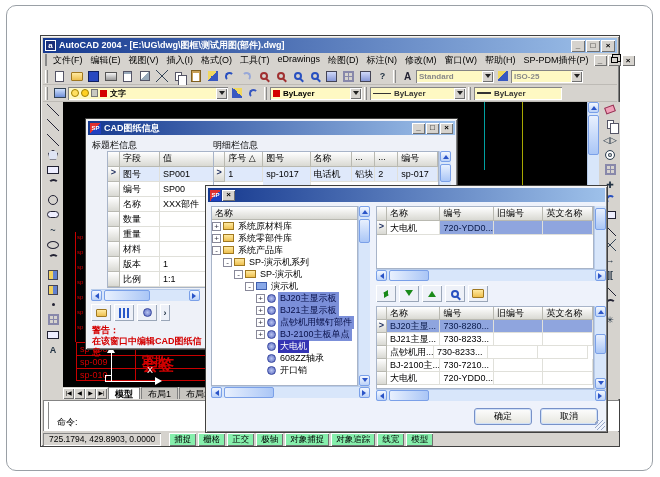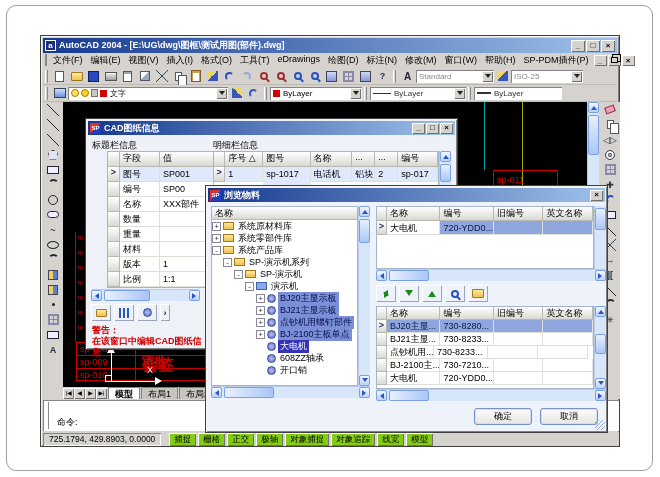--- a/index.html
+++ b/index.html
@@ -18,21 +18,21 @@
         font-size:8px;line-height:11px;text-align:center;color:#000;font-weight:bold;}
   .menubar{position:absolute;left:2px;top:17px;right:2px;height:14px;display:flex;align-items:center;font-size:9px;background:#d6d3ce;}
   .menu-item{padding:0 4px;white-space:nowrap;}
   .mdi{margin-left:auto;display:flex;}
   .mdi .wbtn{width:13px;height:11px;}
   .toolbar{position:absolute;left:2px;right:2px;height:17px;background:#d6d3ce;display:flex;align-items:center;border-bottom:1px solid #bdbab5;}
   .grip{width:3px;height:13px;margin:0 3px 0 2px;border-left:1px solid #fff;border-right:1px solid #8a8a8a;}
   .tbi{width:17px;height:15px;display:flex;align-items:center;justify-content:center;flex:0 0 auto;}
   .vtb{position:absolute;width:20px;background:#d6d3ce;display:flex;flex-direction:column;align-items:center;}
   .vti{width:17px;height:15px;display:flex;align-items:center;justify-content:center;flex:0 0 auto;}
-  .combo{height:13px;background:#ffffff;box-shadow:inset 1px 1px 0 #848484, inset -1px -1px 0 #fff;display:flex;align-items:center;font-size:8px;padding-left:3px;color:#444;}
+  .combo{height:13px;background:#fef9c3;box-shadow:inset 1px 1px 0 #848484, inset -1px -1px 0 #fff;display:flex;align-items:center;font-size:8px;padding-left:3px;color:#444;font-weight:bold;}
   .combo .cv{flex:1;white-space:nowrap;overflow:hidden;}
   .cbtn{width:11px;height:11px;margin:0 1px;background:#d6d3ce;box-shadow:inset 1px 1px 0 #fff, inset -1px -1px 0 #707070;display:flex;align-items:center;justify-content:center;}
   .tri-d{width:0;height:0;border:3px solid transparent;border-top:4px solid #222;margin-top:3px;}
   
   .g-page{width:9px;height:11px;background:#fff;border:1px solid #556;}
   .g-folder{width:12px;height:9px;background:linear-gradient(#ffe9a0,#eec050);border:1px solid #a07820;border-radius:1px;}
   .g-save{width:11px;height:11px;background:#2848c0;border:1px solid #102060;}
   .g-print{width:12px;height:9px;background:linear-gradient(#f4f4f4,#9a9a9a);border:1px solid #555;}
   .g-pageview{width:9px;height:11px;background:#fff;border:1px solid #556;box-shadow:inset 0 2px 0 #9ab;}
   .g-publish{width:10px;height:10px;background:linear-gradient(135deg,#fff 50%,#9ab 50%);border:1px solid #556;}
@@ -90,21 +90,21 @@
   .tabs{position:absolute;display:flex;align-items:flex-end;font-size:9px;}
   .navbtn{width:11px;height:11px;background:#d6d3ce;box-shadow:inset 1px 1px 0 #fff,inset -1px -1px 0 #707070;font-size:6px;line-height:11px;text-align:center;}
   .tab{padding:0 6px;height:12px;line-height:12px;background:#c8c5c0;border:1px solid #808080;border-bottom:none;margin-left:1px;}
   .tab.active{background:#fff;font-weight:bold;}
   
   .cmd{position:absolute;background:#fff;box-shadow:inset 1px 1px 0 #848484,inset -1px -1px 0 #fff;font-size:9px;color:#000;}
   .cmd .cline{position:absolute;left:14px;bottom:2px;}
   .cmdgrip{position:absolute;left:3px;top:2px;bottom:2px;width:3px;border-left:1px solid #fff;border-right:1px solid #8a8a8a;}
   .status{position:absolute;display:flex;align-items:center;font-size:8.5px;background:#d6d3ce;}
   .coords{height:13px;line-height:13px;padding:0 6px;box-shadow:inset 1px 1px 0 #848484,inset -1px -1px 0 #fff;background:#d6d3ce;margin-right:8px;}
-  .stbtn{height:13px;line-height:13px;padding:0 5px;margin-right:2px;background:#84cc16;box-shadow:inset 1px 1px 0 #fff,inset -1px -1px 0 #707070;white-space:nowrap;}
+  .stbtn{height:13px;line-height:13px;padding:0 5px;margin-right:2px;background:#86efac;box-shadow:inset 1px 1px 0 #fff,inset -1px -1px 0 #707070;white-space:nowrap;}
   
   .dlg{position:absolute;background:#eef1f8;border:1px solid #404040;box-shadow:inset 1px 1px 0 #f5f4f2,inset -1px -1px 0 #808080;}
   .dtitle{position:absolute;left:2px;top:2px;right:2px;height:14px;background:linear-gradient(90deg,#16398f,#9ec1ea);display:flex;align-items:center;padding:0 2px;}
   .dtitle .ttext{color:#fff;font-size:9px;font-weight:bold;margin-left:3px;flex:1;}
   .splogo{width:11px;height:11px;background:linear-gradient(135deg,#e03030 50%,#2040c0 50%);color:#fff;font-size:6px;line-height:11px;text-align:center;font-weight:bold;}
   .dwbtn{width:13px;height:11px;margin-left:1px;background:#d6d3ce;box-shadow:inset 1px 1px 0 #fff,inset -1px -1px 0 #707070;font-size:8px;line-height:10px;text-align:center;font-weight:bold;}
   .slabel{position:absolute;font-size:9px;color:#000;}
   
   .tbl{position:absolute;font-size:9px;background:#fff;border:1px solid #a8b4c8;overflow:hidden;}
   .trow{display:flex;}
@@ -398,23 +398,20 @@
         <span class="vti">
           <span class="g-char">✳</span>
         </span>
       </div>
 
     <div class="canvas" style="left:22px;top:66px;width:524px;height:285px;">
 
       <div class="vline" style="left:459px;top:0;height:285px;background:#a8a800;"></div>
       <div class="vline" style="left:421px;top:0;height:68px;background:#00a0a0;"></div>
 
-      <div style="position:absolute;left:430px;top:68px;width:65px;height:20px;border:1px solid #c80000;">
-        <span class="redtxt" style="left:3px;top:4px;">sp-011</span>
-      </div>
       <div class="hline" style="left:495px;top:87px;width:29px;background:#c80000;"></div>
 
       <div class="vline" style="left:12px;top:130px;height:110px;background:#c80000;"></div>
       <div id="redfrags">
           <span class="rfrag" style="left: 14px; top: 132px;">sp</span>
           <span class="rfrag" style="left: 14px; top: 147px;">sp</span>
           <span class="rfrag" style="left: 14px; top: 162px;">sp</span>
           <span class="rfrag" style="left: 14px; top: 177px;">sp</span>
           <span class="rfrag" style="left: 14px; top: 192px;">sp</span>
           <span class="rfrag" style="left: 14px; top: 207px;">sp</span>
@@ -615,21 +612,20 @@
       <span class="sbtn" style="left:0;top:0;">
           <span class="t-u"></span>
         </span>
       <span class="stv" style="left:0;top:13px;width:11px;height:18px;"></span>
     </div>
   </div>
 
   <div class="dlg" style="left:205px;top:185px;width:403px;height:248px;z-index:10;background:#eef2fb;">
     <div class="dtitle">
       <span class="splogo">SP</span>
-      <span class="ttext">浏览物料</span>
       <span class="dwbtn">×</span>
     </div>
 
     <div class="tree" style="left:5px;top:20px;width:147px;height:180px;">
       <div class="thead">名称</div>
       <div id="tree">
           <div class="ti">
             <span class="texp">+</span>
             <span class="tic-folder"></span>
             <span class="tlabel">系统原材料库</span>

